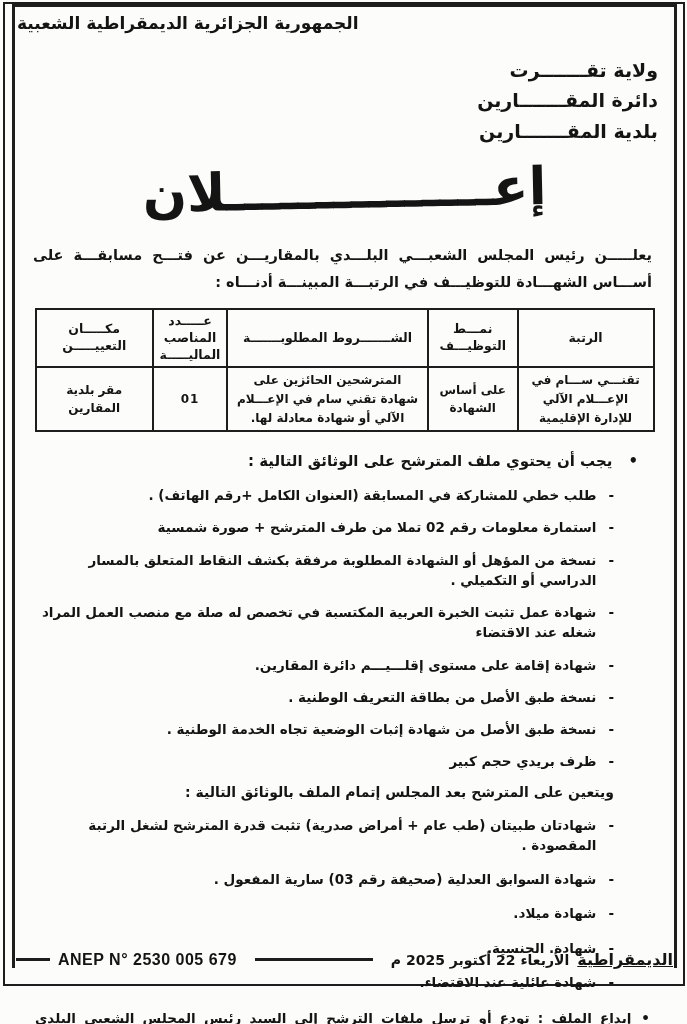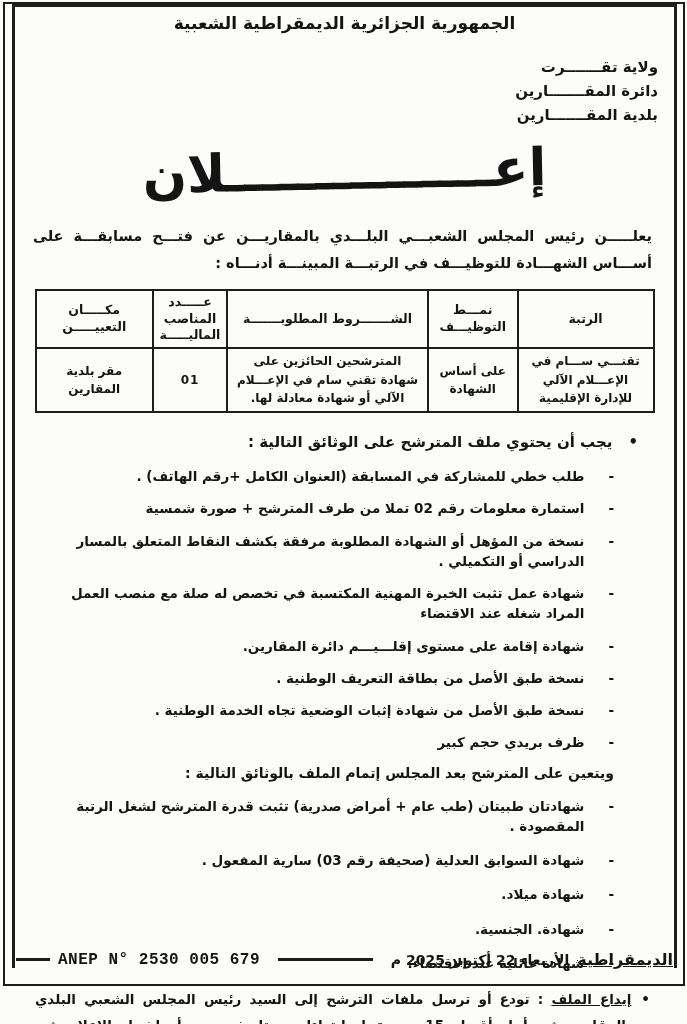--- a/index.html
+++ b/index.html
@@ -20,26 +20,26 @@
     border:2px solid #1d1d1d;
   }
   .inner-frame {
     position:absolute; left:12px; top:4px; right:10px; height:964px;
     border:3px solid #1d1d1d; border-bottom:none;
   }
 
   .content { position:absolute; left:17px; top:8px; right:15px; }
 
   .republic-title {
-    text-align:center; font-weight:700; font-size:17px; padding-top:5px;
+    text-align:left; font-weight:700; font-size:17px; padding-top:5px;
     letter-spacing:.2px;
   }
 
   .admin-block { margin:22px 14px 0 0; text-align:right; }
-  .admin-line { font-weight:700; font-size:15px; line-height:1.6; }
+  .admin-line { font-weight:700; font-size:19px; line-height:1.6; }
 
   .announce-title {
     text-align:center; font-weight:700; font-size:52px;
     margin-top:2px; height:88px; line-height:84px;
     transform:rotate(-1.2deg); letter-spacing:1px; white-space:nowrap;
   }
 
   .intro {
     margin:6px 20px 0 16px; font-weight:700; font-size:14.5px;
     line-height:1.85; text-align:justify;
@@ -62,21 +62,21 @@
 
   
   .section-heading {
     display:flex; gap:16px; margin:20px 34px 0 20px;
     font-weight:700; font-size:15px;
   }
   .section-heading .marker::before { content:"•"; font-size:15px; }
 
   ul.doc-list { list-style:none; margin:15px 58px 0 20px; }
   ul.doc-list li {
-    display:flex; gap:24px; margin-bottom:12px;
+    display:flex; gap:12px; margin-bottom:12px;
     font-weight:700; font-size:13.5px; line-height:1.5;
   }
   ul.doc-list li .dash::before { content:"-"; font-weight:700; }
 
   .post-heading {
     margin:3px 58px 0 20px; font-weight:700; font-size:14px;
   }
   ul.doc-list.second { margin-top:15px; }
   ul.doc-list.second li { margin-bottom:14px; }
 
@@ -91,21 +91,21 @@
   .footer {
     position:absolute; top:950px; left:16px; right:14px;
     display:flex; align-items:center; direction:rtl; gap:8px;
   }
   .footer .newspaper {
     font-weight:700; font-size:16px; text-decoration:underline; white-space:nowrap;
   }
   .footer .pub-date { font-weight:700; font-size:14px; white-space:nowrap; }
   .footer .rule { flex:1; border-top:3px solid #1d1d1d; margin:0 10px; }
   .footer .anep {
-    direction:ltr; font-family:Liberation Mono, monospace;
+    direction:ltr; font-family:Liberation Sans, sans-serif;
     font-weight:700; font-size:16px; white-space:nowrap; letter-spacing:.5px;
   }
   .footer .dash-left { width:34px; border-top:3px solid #1d1d1d; }
 </style>
 </head>
 <body>
 
 <div class="page">
 
   <div class="outer-frame"></div>
@@ -178,21 +178,21 @@
           <span>استمارة معلومات رقم 02 تملا من طرف المترشح + صورة شمسية</span>
         </li>
 
         <li>
           <span class="dash"></span>
           <span>نسخة من المؤهل أو الشهادة المطلوبة مرفقة بكشف النقاط المتعلق بالمسار الدراسي  أو التكميلي .</span>
         </li>
 
         <li>
           <span class="dash"></span>
-          <span>شهادة عمل تثبت الخبرة المهنية المكتسبة في تخصص له صلة مع منصب العمل المراد شغله عند الاقتضاء</span>
+          <span>شهادة عمل تثبت الخبرة العربية المكتسبة في تخصص له صلة مع منصب العمل المراد شغله عند الاقتضاء</span>
         </li>
 
         <li>
           <span class="dash"></span>
           <span>شهادة إقامة على مستوى إقلـــيـــم  دائرة المقارين.</span>
         </li>
 
         <li>
           <span class="dash"></span>
           <span>نسخة طبق الأصل من بطاقة التعريف الوطنية .</span>

